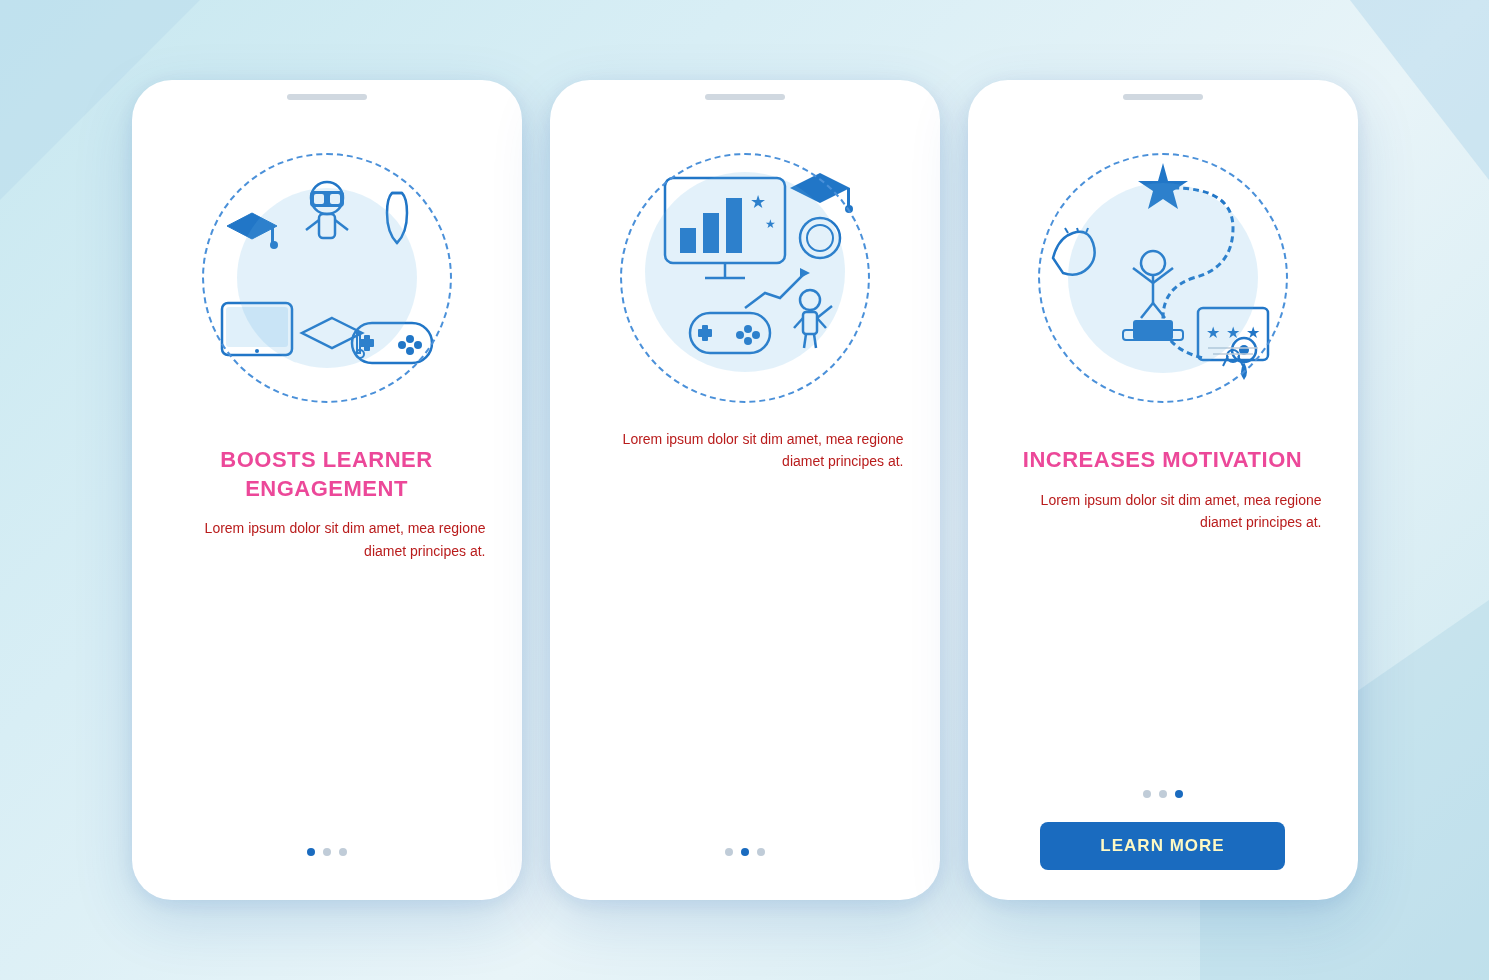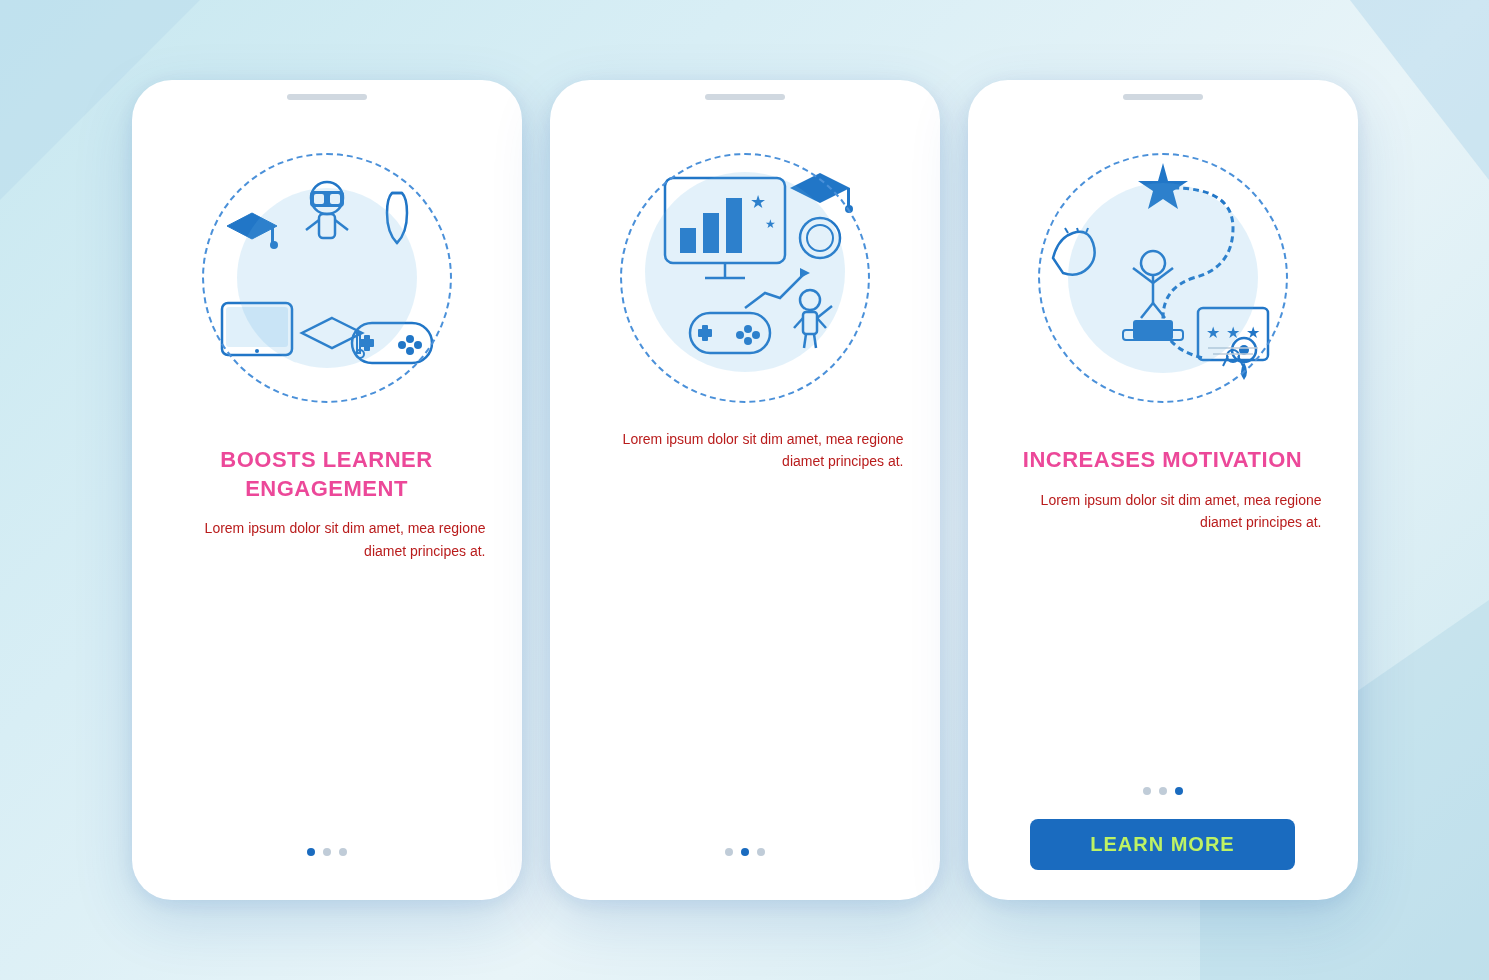--- a/index.html
+++ b/index.html
@@ -123,25 +123,25 @@
     }
 
     .dot.active {
       background: #1a6bbf;
       width: 8px;
     }
 
     
     .learn-more-btn {
       background: #1a6bbf;
-      color: #bef264;
+      color: #fef9c3;
       border: none;
       border-radius: 8px;
       padding: 14px 60px;
-      font-size: 20px;
+      font-size: 17px;
       font-weight: 700;
       letter-spacing: 1px;
       cursor: pointer;
       margin-top: 10px;
       text-transform: uppercase;
     }
 
     .phones-container {
       position: relative;
       z-index: 1;

